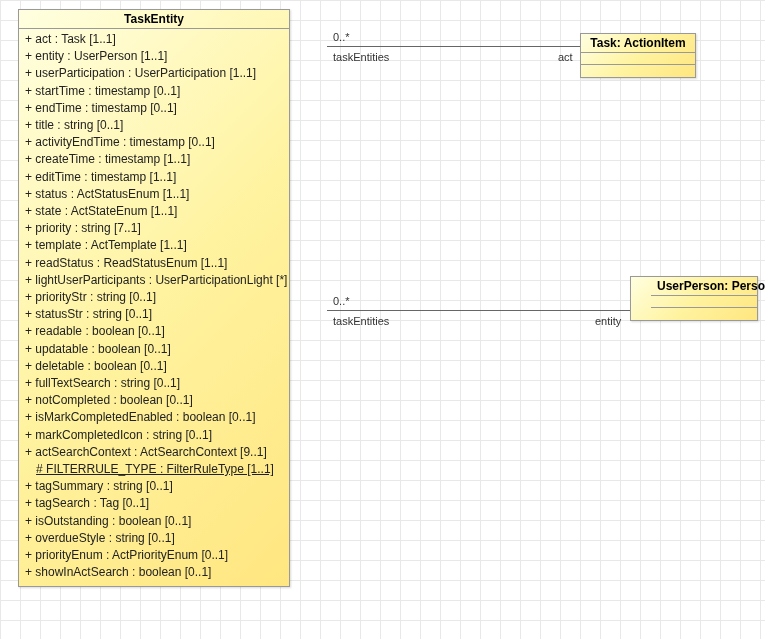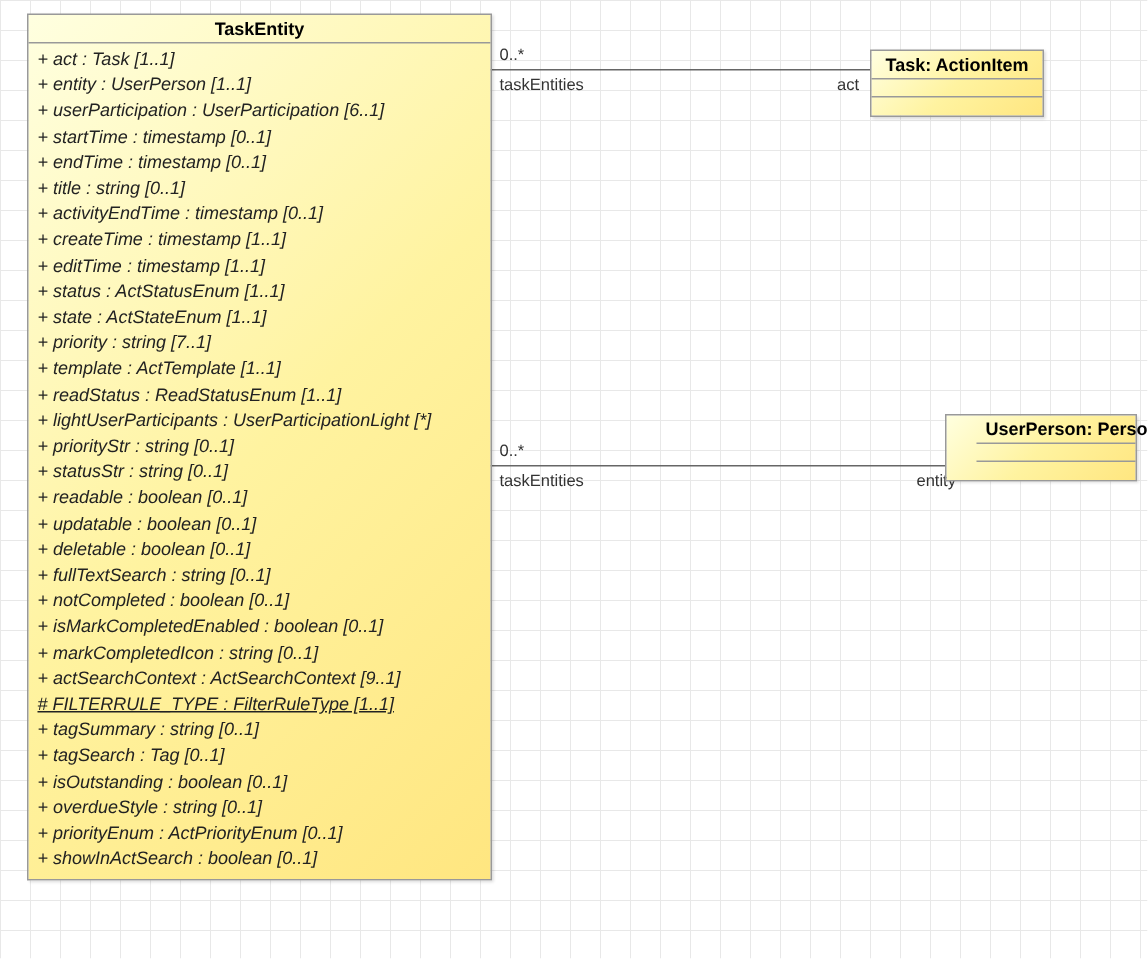--- a/index.html
+++ b/index.html
@@ -30,28 +30,27 @@
   }
   .uml-title {
     text-align: center;
     font-weight: bold;
     padding: 2px 6px;
     border-bottom: 1px solid #999;
     white-space: nowrap;
   }
   .uml-attrs {
     padding: 2px 4px 4px 6px;
-    font-style: italic;
   }
   .uml-attr {
     line-height: 17.2px;
     white-space: nowrap;
     color: #222;
   }
-  .uml-attr.static { text-decoration: underline; }
+  .uml-attr.static { text-decoration: underline; text-align: center; }
 
   .assoc-line {
     position: absolute;
     height: 0;
     border-top: 1px solid #666;
   }
   .assoc-label {
     position: absolute;
     font-size: 11px;
     color: #333;
@@ -71,28 +70,28 @@
 <div class="canvas">
 
   <div class="assoc-line" style="left:327px; top:46px; width:253px;"></div>
   <div class="assoc-label" style="left:333px; top:31px;">0..*</div>
   <div class="assoc-label" style="left:333px; top:51px;">taskEntities</div>
   <div class="assoc-label" style="left:558px; top:51px;">act</div>
 
   <div class="assoc-line" style="left:327px; top:310px; width:303px;"></div>
   <div class="assoc-label" style="left:333px; top:295px;">0..*</div>
   <div class="assoc-label" style="left:333px; top:315px;">taskEntities</div>
-  <div class="assoc-label" style="left:595px; top:315px;margin-left:16px;">entity</div>
+  <div class="assoc-label" style="left:595px; top:315px;">entity</div>
 
-  <div class="uml-class" style="left:18px; top:9px; width:310px;">
+  <div class="uml-class" style="left:18px; top:9px; width:272px;">
     <div class="uml-title">TaskEntity</div>
     <div class="uml-attrs" id="taskentity-attrs">
         <div class="uml-attr">+ act : Task [1..1]</div>
         <div class="uml-attr">+ entity : UserPerson [1..1]</div>
-        <div class="uml-attr">+ userParticipation : UserParticipation [6..1]</div>
+        <div class="uml-attr">+ userParticipation : UserParticipation [1..1]</div>
         <div class="uml-attr">+ startTime : timestamp [0..1]</div>
         <div class="uml-attr">+ endTime : timestamp [0..1]</div>
         <div class="uml-attr">+ title : string [0..1]</div>
         <div class="uml-attr">+ activityEndTime : timestamp [0..1]</div>
         <div class="uml-attr">+ createTime : timestamp [1..1]</div>
         <div class="uml-attr">+ editTime : timestamp [1..1]</div>
         <div class="uml-attr">+ status : ActStatusEnum [1..1]</div>
         <div class="uml-attr">+ state : ActStateEnum [1..1]</div>
         <div class="uml-attr">+ priority : string [7..1]</div>
         <div class="uml-attr">+ template : ActTemplate [1..1]</div>

